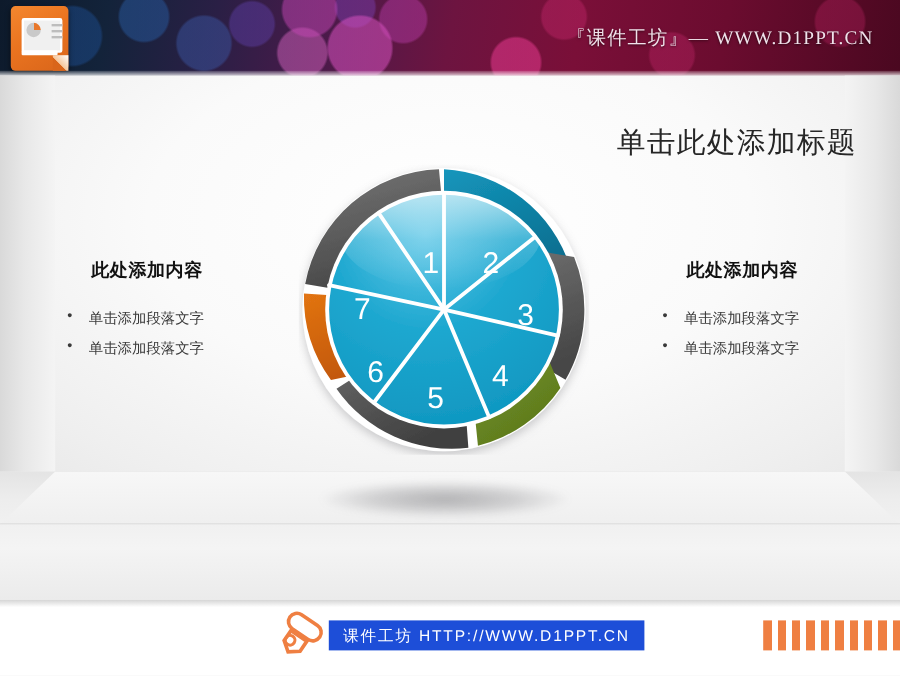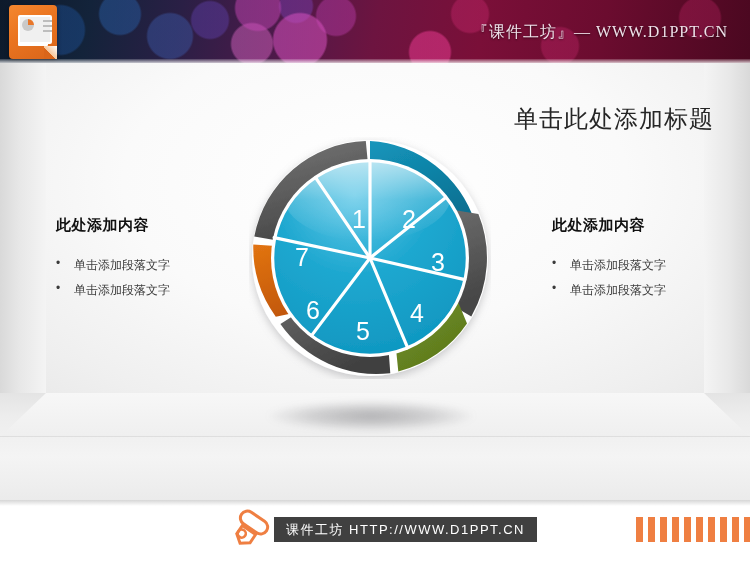--- a/index.html
+++ b/index.html
@@ -63,34 +63,34 @@
   .ground-shadow{position:absolute;left:268px;top:338px;width:206px;height:30px;
     background:radial-gradient(ellipse at center, rgba(80,80,85,.40) 0%, rgba(90,90,95,.22) 42%, rgba(120,120,125,0) 72%);
     filter:blur(3px);}
 
   
   .slide-title{position:absolute;right:36px;top:103px;font-size:24px;color:#262626;font-weight:400;
     letter-spacing:1px;white-space:nowrap;}
   .txtblock{position:absolute;width:200px;}
   .txtblock.left{left:52px;top:216px;}
   .txtblock.right{left:548px;top:216px;}
-  .blk-head{font-size:15px;font-weight:bold;color:#111;letter-spacing:.5px;margin:0 0 22px 4px;white-space:nowrap;}
+  .blk-head{font-size:15px;font-weight:bold;color:#111;letter-spacing:.5px;margin:0 0 22px 24px;white-space:nowrap;}
   .blk-list{list-style:none;margin:0;padding:0;}
   .blk-list li{position:relative;font-size:12px;color:#3a3a3a;padding-left:22px;margin-bottom:8px;white-space:nowrap;}
   .blk-list li .bul{position:absolute;left:4px;top:0;color:#3a3a3a;font-size:12px;line-height:1;}
 
   
   .wheel{position:absolute;left:249px;top:137px;width:242px;height:242px;}
   .wheel svg{display:block;}
 
   
   .footer{position:absolute;left:0;top:500px;width:750px;height:63px;background:#ffffff;}
   .foot-grad{position:absolute;left:0;top:0;width:750px;height:6px;
     background:linear-gradient(180deg,#d6d6d6 0%,#f3f3f3 70%,#ffffff 100%);}
-  .foot-bar{position:absolute;left:274px;top:517px;height:25px;background:#404040;
+  .foot-bar{position:absolute;left:274px;top:517px;height:25px;background:#1d4ed8;
     display:flex;align-items:center;padding:0 12px;}
   .foot-bar-text{color:#ffffff;font-size:13px;letter-spacing:1.5px;white-space:nowrap;
     font-family:"Liberation Sans","DejaVu Sans",sans-serif;}
   .pencil{position:absolute;left:228px;top:508px;width:42px;height:44px;}
   .stripes{position:absolute;left:636px;top:517px;width:114px;height:25px;
     background:repeating-linear-gradient(90deg,#ef7f42 0 7px, #ffffff 7px 12px);}
 </style>
 </head>
 <body>
 

